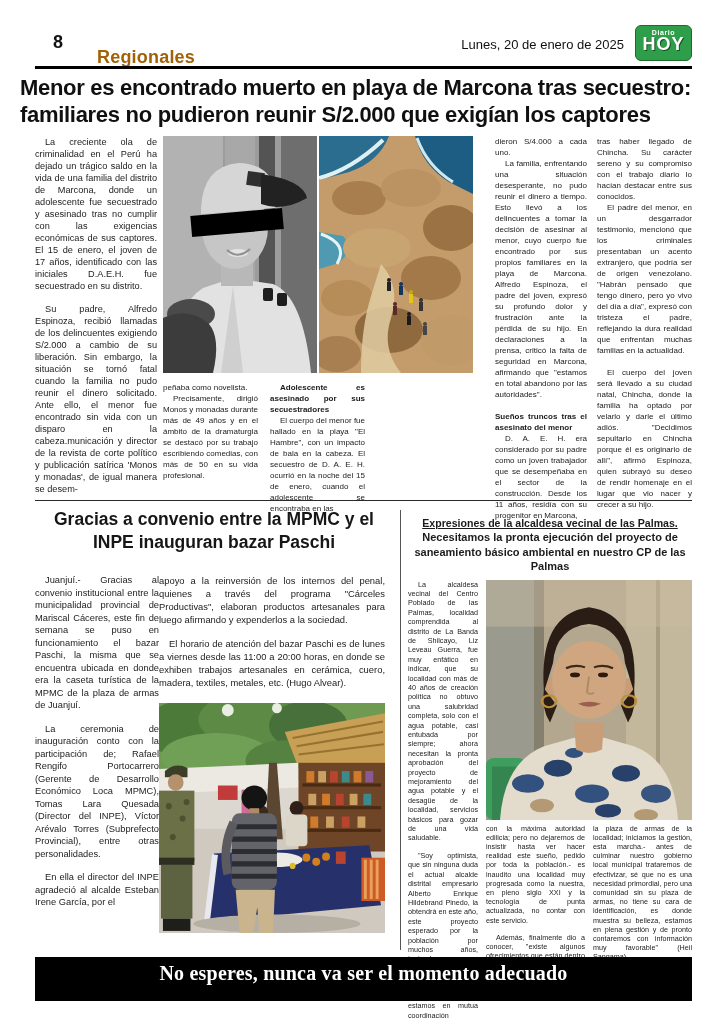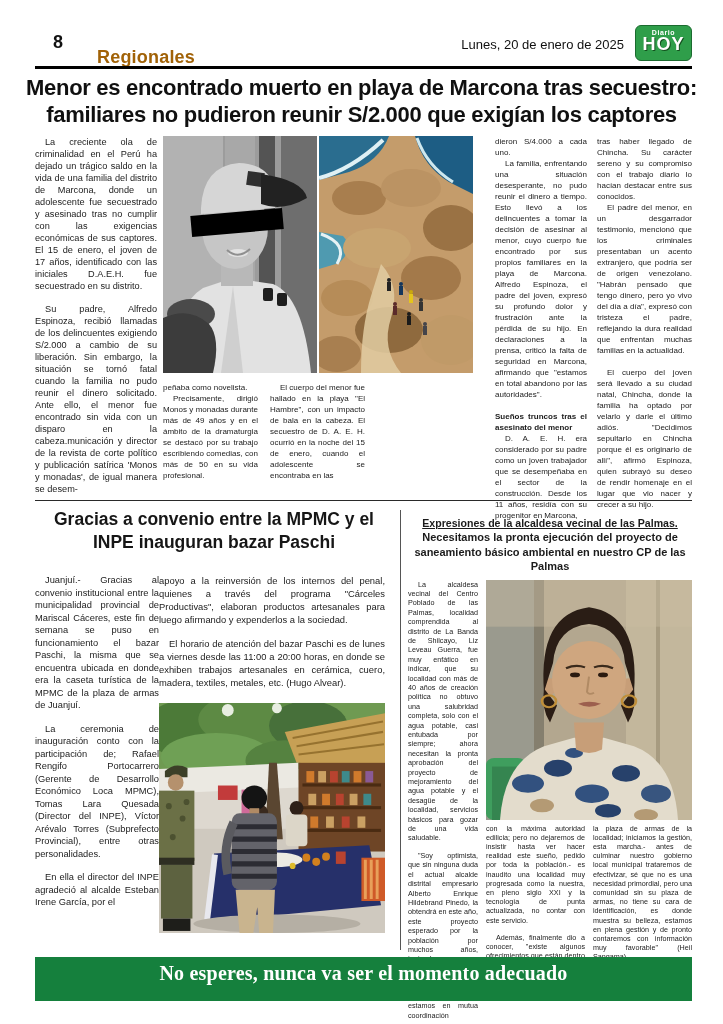--- a/index.html
+++ b/index.html
@@ -17,21 +17,21 @@
   .section{position:absolute;left:62px;top:20px;font-size:18px;font-weight:bold;color:#a16207;letter-spacing:.2px;}
   .date{position:absolute;right:68px;top:10px;font-size:13px;color:#111;}
   .logo{position:absolute;right:0;top:-2px;width:57px;height:36px;background:#2f9e4a;border:1px solid #1b6b2f;
         border-radius:6px;text-align:center;color:#fff;box-sizing:border-box;}
   .logo-small{display:block;font-size:7px;font-weight:bold;margin-top:3px;letter-spacing:.6px;}
   .logo-big{display:block;font-size:18px;font-weight:bold;line-height:17px;letter-spacing:1px;
             text-shadow:1px 1px 0 #14521f;}
   .header-rule{position:absolute;left:35px;top:66px;width:657px;height:3px;background:#000;}
 
   
-  .main-headline{position:absolute;left:20px;top:74px;width:683px;text-align:center;
+  .main-headline{position:absolute;left:20px;top:74px;width:683px;
                  font-size:22px;font-weight:bold;line-height:27px;letter-spacing:-.3px;color:#101010;}
 
   
   .story1{position:absolute;left:35px;top:136px;width:657px;height:362px;display:flex;}
   .s1c1{width:122px;margin-right:6px;font-size:9.2px;line-height:12px;}
   .s1mid{width:310px;margin-right:22px;}
   .photorow{display:flex;height:237px;}
   .photo-teen{width:154px;height:237px;margin-right:2px;}
   .photo-beach{width:154px;height:237px;}
   .minirow{display:flex;margin-top:9px;}
@@ -59,21 +59,21 @@
   .ra-body{display:flex;margin-top:6px;}
   .ra-c1{width:70px;margin-right:8px;font-size:7.2px;line-height:9.4px;}
   .ra-right{width:206px;}
   .photo-mayor{width:206px;height:240px;}
   .ra-cols{display:flex;margin-top:4px;}
   .ra-c2{width:99px;margin-right:8px;font-size:7.2px;line-height:9.2px;}
   .ra-c3{width:99px;font-size:7.2px;line-height:9.2px;}
   .gap-s{margin-top:8px;}
 
   
-  .banner{position:absolute;left:35px;top:957px;width:657px;height:44px;background:#15803d;text-align:center;}
+  .banner{position:absolute;left:35px;top:957px;width:657px;height:44px;background:#000000;text-align:center;}
   .banner-text{display:inline-block;margin-top:5px;font-family:"Liberation Serif",serif;font-weight:bold;
                font-size:20px;color:#ffffff;letter-spacing:.2px;}
   svg{display:block;}
 </style>
 </head>
 <body>
 
 <div class="page">
 
   <div class="header">
@@ -160,20 +160,21 @@
             </g>
           </svg>
         </div>
       </div>
       <div class="minirow">
         <div class="minicol just">
           <p>peñaba como novelista.</p>
           <p class="ind">Precisamente, dirigió Monos y monadas durante más de 49 años y en el ámbito de la dramaturgia se destacó por su trabajo escribiendo comedias, con más de 50 en su vida profesional.</p>
         </div>
         <div class="minicol just">
+          <p class="sub ind">Adolescente es asesinado por sus secuestradores</p>
           <p class="ind">El cuerpo del menor fue hallado en la playa "El Hambre", con un impacto de bala en la cabeza. El secuestro de D. A. E. H. ocurrió en la noche del 15 de enero, cuando el adolescente se encontraba en las</p>
         </div>
       </div>
     </div>
 
     <div class="s1c5 just">
       <p>dieron S/4.000 a cada uno.</p>
       <p class="ind">La familia, enfrentando una situación desesperante, no pudo reunir el dinero a tiempo. Esto llevó a los delincuentes a tomar la decisión de asesinar al menor, cuyo cuerpo fue encontrado por sus propios familiares en la playa de Marcona. Alfredo Espinoza, el padre del joven, expresó su profundo dolor y frustración ante la pérdida de su hijo. En declaraciones a la prensa, criticó la falta de seguridad en Marcona, afirmando que "estamos en total abandono por las autoridades".</p>
       <p class="sub gap">Sueños truncos tras el asesinato del menor</p>
       <p class="ind">D. A. E. H. era considerado por su padre como un joven trabajador que se desempeñaba en el sector de la construcción. Desde los 11 años, residía con su progenitor en Marcona,</p>

